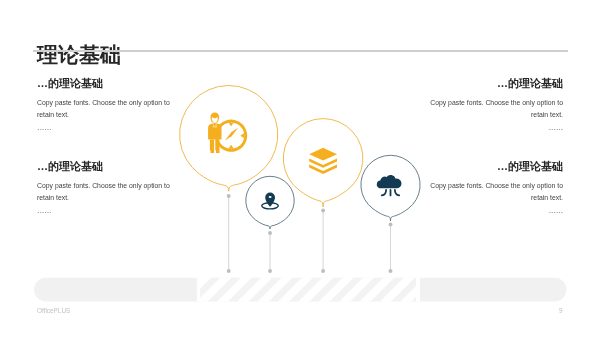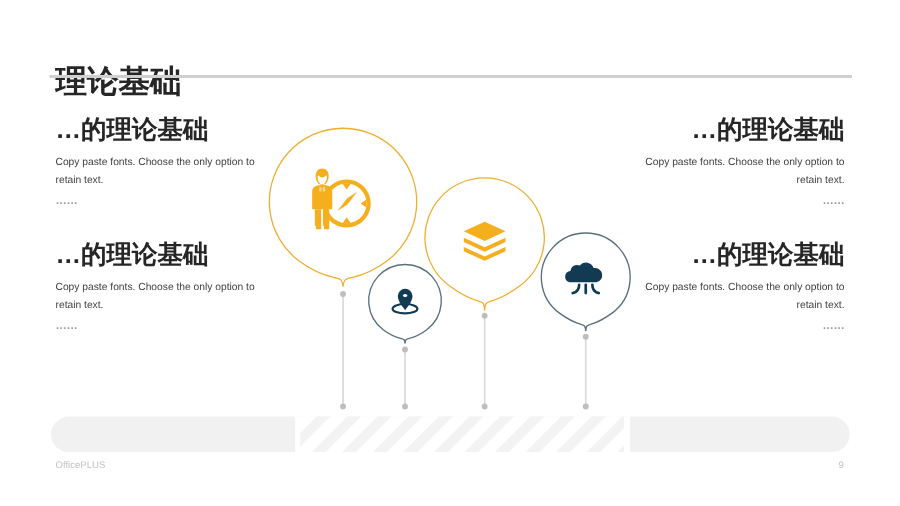--- a/index.html
+++ b/index.html
@@ -2,21 +2,21 @@
 <html><head>
 <meta charset="utf-8">
 <style>
   html,body{margin:0;padding:0;}
   body{width:600px;height:337px;background:#fff;font-family:"Liberation Sans",sans-serif;overflow:hidden;}
   .slide{position:relative;width:600px;height:337px;background:#fff;}
   svg.layer{position:absolute;left:0;top:0;width:600px;height:337px;}
   .title{position:absolute;left:37px;top:44px;font-size:21px;line-height:1;font-weight:bold;color:#262626;}
   .rule{position:absolute;left:33px;top:50.2px;width:535px;height:1.8px;background:#cfcfcf;}
   .blk{position:absolute;width:136px;}
-  .blk .h{font-size:17px;line-height:1;font-weight:bold;color:#262626;margin:0;}
+  .blk .h{font-size:11px;line-height:1;font-weight:bold;color:#262626;margin:0;}
   .blk .p{font-size:6.85px;color:#3f3f3f;line-height:12.1px;margin:8px 0 0 0;}
   .blk .d{font-size:7.5px;line-height:7.5px;color:#9a9a9a;letter-spacing:-0.2px;margin-top:2.7px;font-weight:bold;}
   .footer{position:absolute;left:37px;top:308px;font-size:6.4px;line-height:6.4px;color:#c2c2c2;}
   .pageno{position:absolute;left:559px;top:308px;font-size:6.4px;line-height:6.4px;color:#c2c2c2;}
 </style>
 </head>
 <body>
 
 <div class="slide">
 

